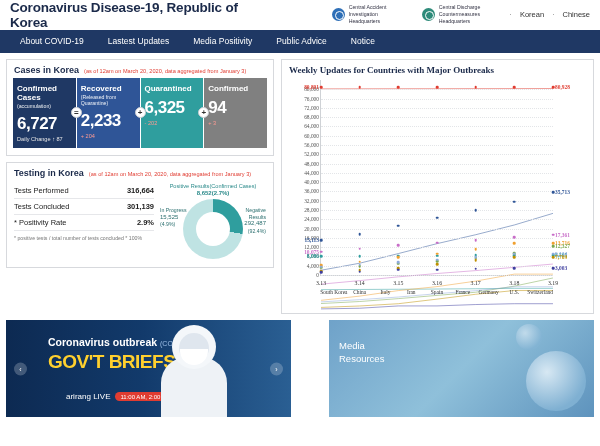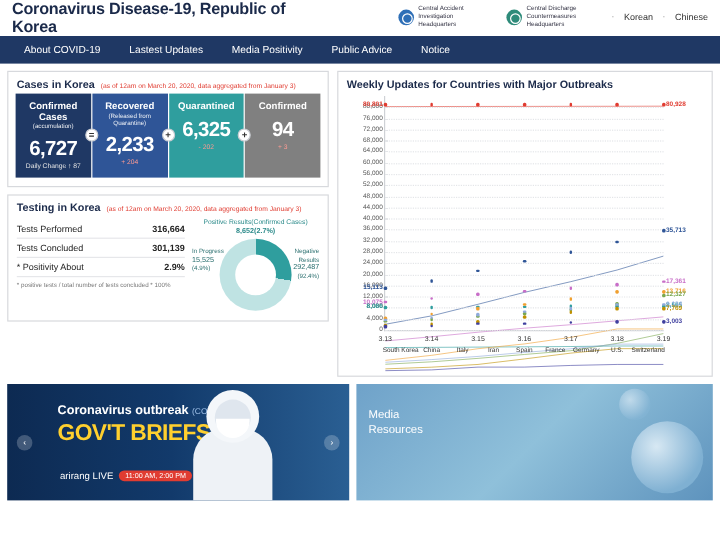--- a/index.html
+++ b/index.html
@@ -35,30 +35,30 @@
     height: 23px; background: #1f3864; display: flex; align-items: center;
     padding-left: 8px; gap: 0;
   }
   .nav a {
     color: #fff; font-size: 8.5px; text-decoration: none; padding: 0 12px; line-height: 23px;
   }
 
   
   .content { display: flex; padding: 6px 6px 0 6px; gap: 7px; }
   .col-left { width: 268px; }
-  .col-right { flex: 1; }
+  .col-right { flex: 1; font-family: Liberation Serif, serif; }
 
   .panel { border: 1px solid #d7d9dd; background: #fff; }
   .panel-head { padding: 5px 7px 3px 7px; display: flex; align-items: baseline; gap: 5px; }
   .panel-title { font-size: 9px; font-weight: bold; color: #1b2a4a; }
   .panel-sub { font-size: 5.6px; color: #e03c31; }
 
   
   .cases { display: flex; align-items: stretch; padding: 0 6px 7px 6px; position: relative; }
-  .cbox { flex: 1; padding: 7px 4px 6px 4px; color: #fff; text-align: center; position: relative; }
+  .cbox { flex: 1; padding: 7px 4px 6px 4px; color: #fff; position: relative; }
   .cbox.confirmed { background: #1f3864; }
   .cbox.recovered { background: #2f5597; }
   .cbox.quarantined { background: #2f9e9e; }
   .cbox.deceased { background: #808080; }
   .cbox .label { font-size: 8px; font-weight: bold; line-height: 1.1; }
   .cbox .sublabel { font-size: 5.2px; line-height: 1.15; margin-top: 1px; opacity: .92; }
   .cbox .num { font-size: 17px; font-weight: bold; margin-top: 4px; letter-spacing: -.5px; }
   .cbox .delta { font-size: 5.6px; margin-top: 2px; }
   .cbox .delta.red { color: #ff9b93; }
   .cbox .delta.grey { color: #e6e6e6; }
@@ -106,38 +106,38 @@
 
   
   .banners { display: flex; gap: 6px; padding: 6px 6px 8px 6px; }
   .banner-main {
     width: 285px; height: 97px; background: linear-gradient(90deg,#0d2a52 0%,#123a6b 48%,#2a5f93 100%);
     position: relative; overflow: hidden;
   }
   .b-title1 { position: absolute; left: 42px; top: 16px; color: #fff; font-size: 10.5px; font-weight: bold; }
   .b-title1 .cv { color: #9fc0e8; font-size: 7px; font-weight: normal; }
   .b-title2 { position: absolute; left: 42px; top: 31px; color: #ffd02e; font-size: 19px; font-weight: bold; letter-spacing: -.5px; }
-  .b-sub { position: absolute; left: 44px; top: 72px; color: #fff; font-size: 8px; display: flex; align-items: center; gap: 5px; }
+  .b-sub { position: absolute; left: 60px; top: 72px; color: #fff; font-size: 8px; display: flex; align-items: center; gap: 5px; }
   .pill { background: #e03c31; color: #fff; font-size: 6px; border-radius: 7px; padding: 1.5px 5px; }
   .arrow-btn {
     position: absolute; top: 50%; transform: translateY(-50%); width: 13px; height: 13px;
     border-radius: 50%; background: rgba(255,255,255,.22); color: #fff; font-size: 7px;
     line-height: 13px; text-align: center;
   }
   .arrow-btn.l { left: 8px; }
   .arrow-btn.r { right: 8px; }
   .figure { position: absolute; right: 58px; bottom: 0; width: 78px; height: 92px; }
   .fig-body { position: absolute; bottom: 0; left: 6px; width: 66px; height: 60px; background: #eef2f6; border-radius: 26px 26px 0 0; }
   .fig-head { position: absolute; bottom: 48px; left: 17px; width: 44px; height: 44px; background: #f4f7fa; border-radius: 50%; }
   .fig-face { position: absolute; bottom: 54px; left: 24px; width: 30px; height: 30px; background: #dfe6ee; border-radius: 50%; }
   .fig-mask { position: absolute; bottom: 52px; left: 25px; width: 28px; height: 16px; background: #fff; border-radius: 0 0 14px 14px; }
   .banner-small {
     flex: 1; height: 97px; position: relative; overflow: hidden;
   }
-  .bs1 { background: linear-gradient(135deg,#6fa2c9 0%,#8fc0da 50%,#5e93bd 100%); }
+  .bs1 { background: linear-gradient(135deg,#6fa2c9 0%,#8fc0da 50%,#5e93bd 100%); margin-left: 32px; }
   .bs2 { background: linear-gradient(135deg,#f0dcc0 0%,#f7ead8 55%,#e8cfae 100%); }
   .bs-label { position: absolute; left: 10px; top: 20px; font-size: 9.5px; color: #fff; line-height: 1.35; font-weight: normal; }
   .bs2 .bs-label { color: #6b6050; }
   .blob { position: absolute; border-radius: 50%; }
   .bs1 .blob.a { right: 8px; bottom: 6px; width: 60px; height: 60px; background: radial-gradient(circle at 35% 35%, #d7e8f3, #7fb0d2 70%); }
   .bs1 .blob.b { right: 52px; top: 4px; width: 26px; height: 26px; background: radial-gradient(circle at 35% 35%, #cfe3f0, #83b4d4 70%); opacity: .8; }
   .bs2 .mask-shape {
     position: absolute; right: -6px; bottom: -8px; width: 110px; height: 78px;
     background: linear-gradient(160deg,#fbf3e6,#e2c9a4); border-radius: 50% 50% 46% 46%;
     transform: rotate(-12deg);
@@ -231,21 +231,21 @@
           <div class="test-left">
             <div class="test-row">
               <span>Tests Performed</span>
               <span class="v">316,664</span>
             </div>
             <div class="test-row">
               <span>Tests Concluded</span>
               <span class="v">301,139</span>
             </div>
             <div class="test-row">
-              <span>* Positivity About</span>
+              <span>* Positivity Rate</span>
               <span class="v">2.9%</span>
             </div>
             <div class="test-note">* positive tests / total number of tests concluded * 100%</div>
           </div>
           <div class="test-right">
             <div class="donut-caption">
               <div>Positive Results(Confirmed Cases)</div>
               <b>8,652(2.7%)</b>
             </div>
             <div class="donut-wrap">

